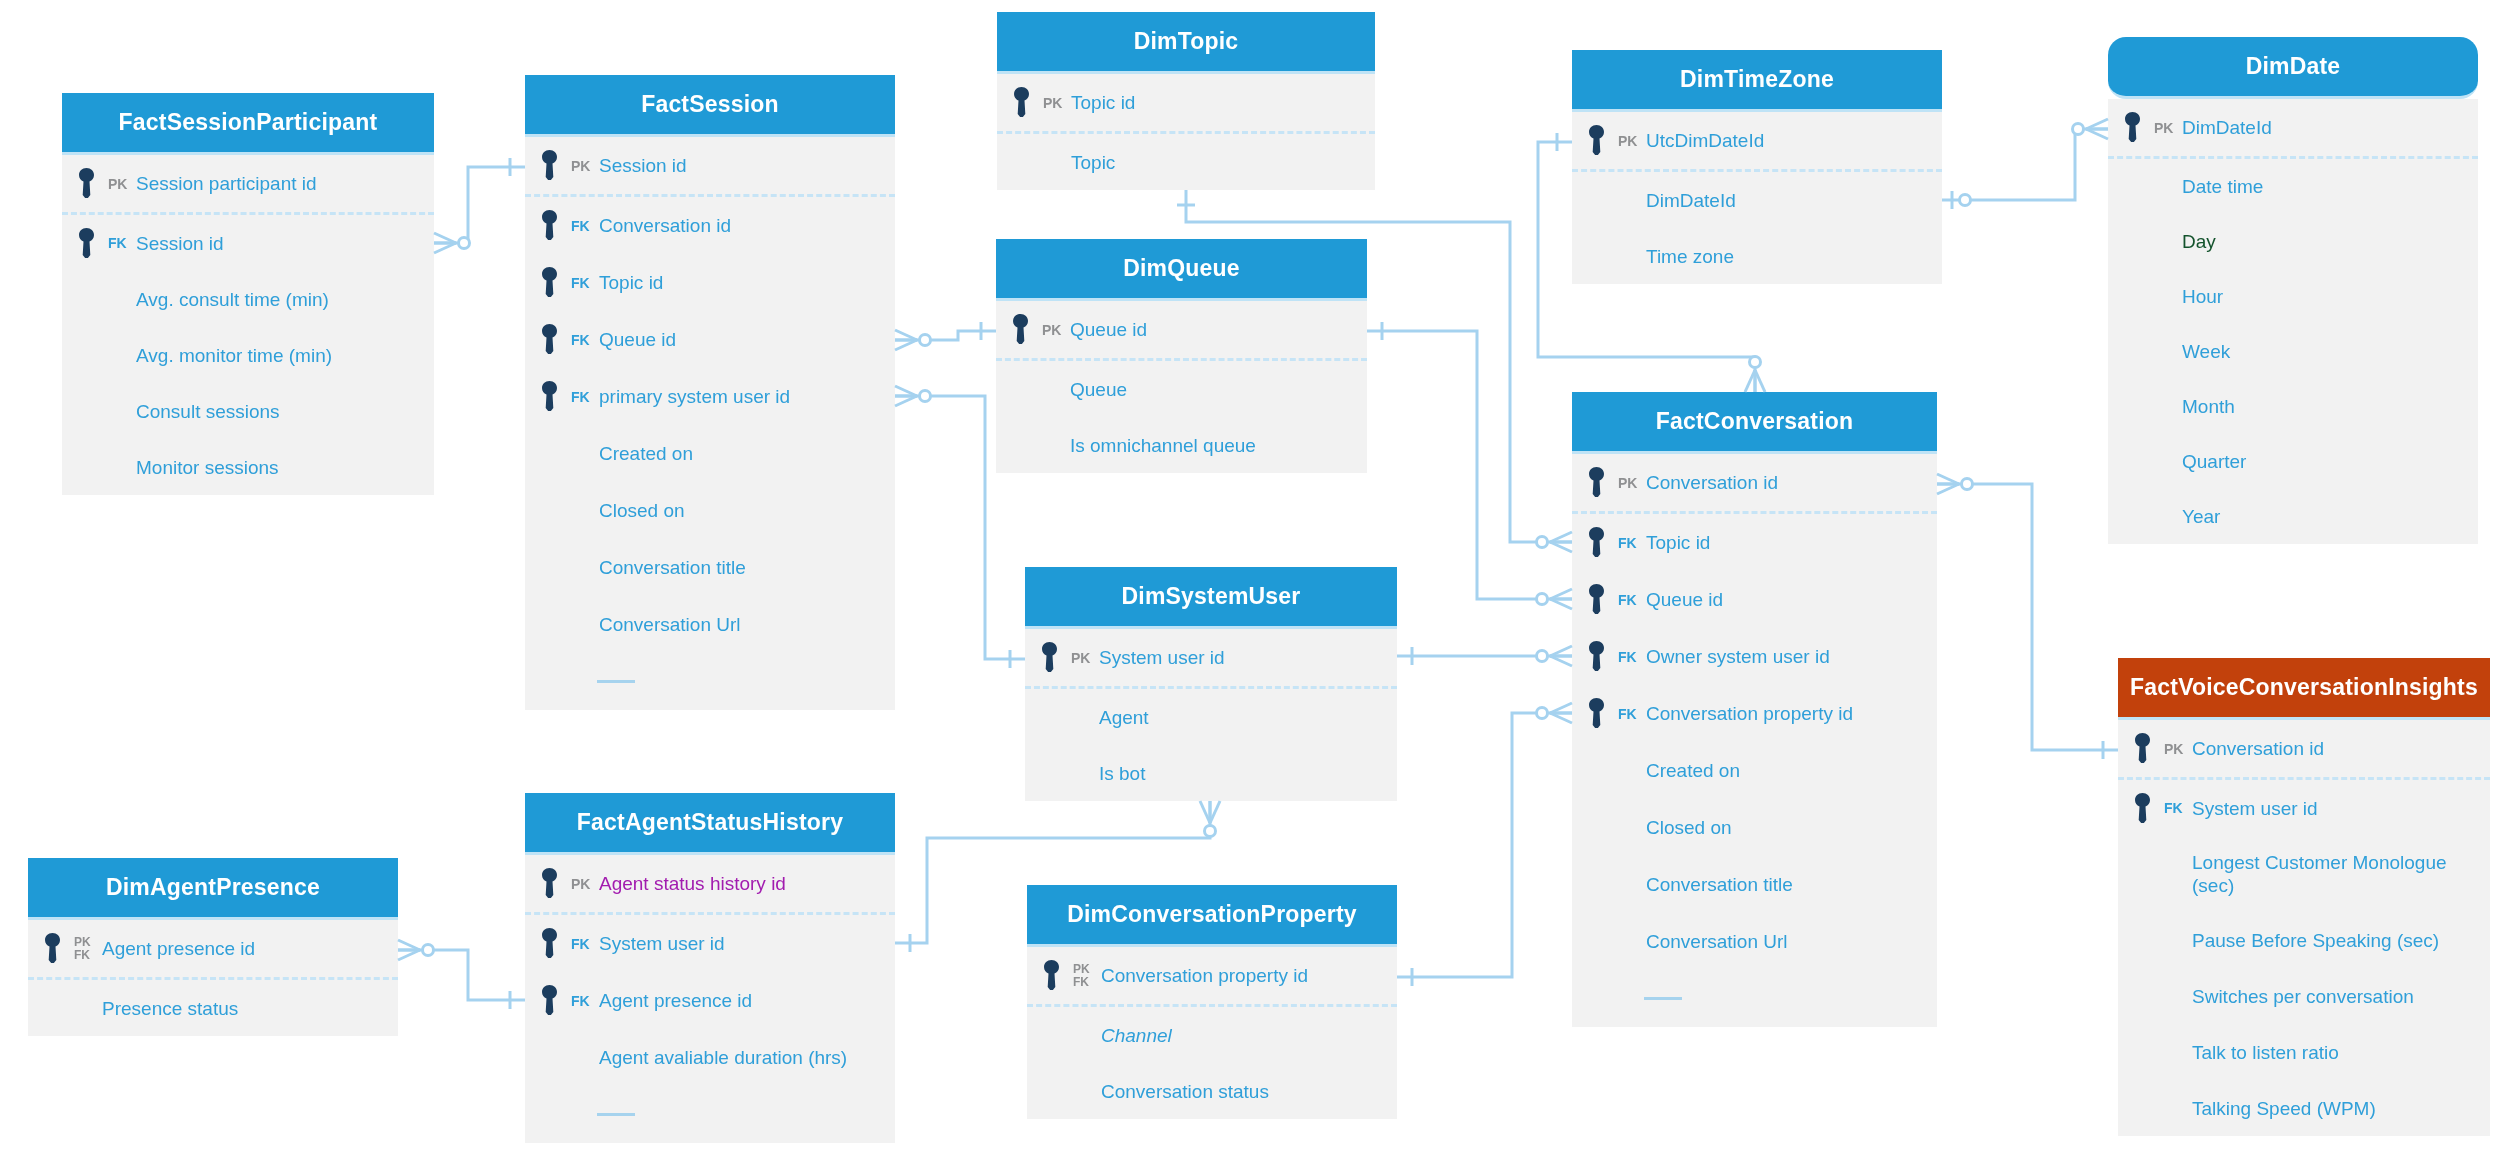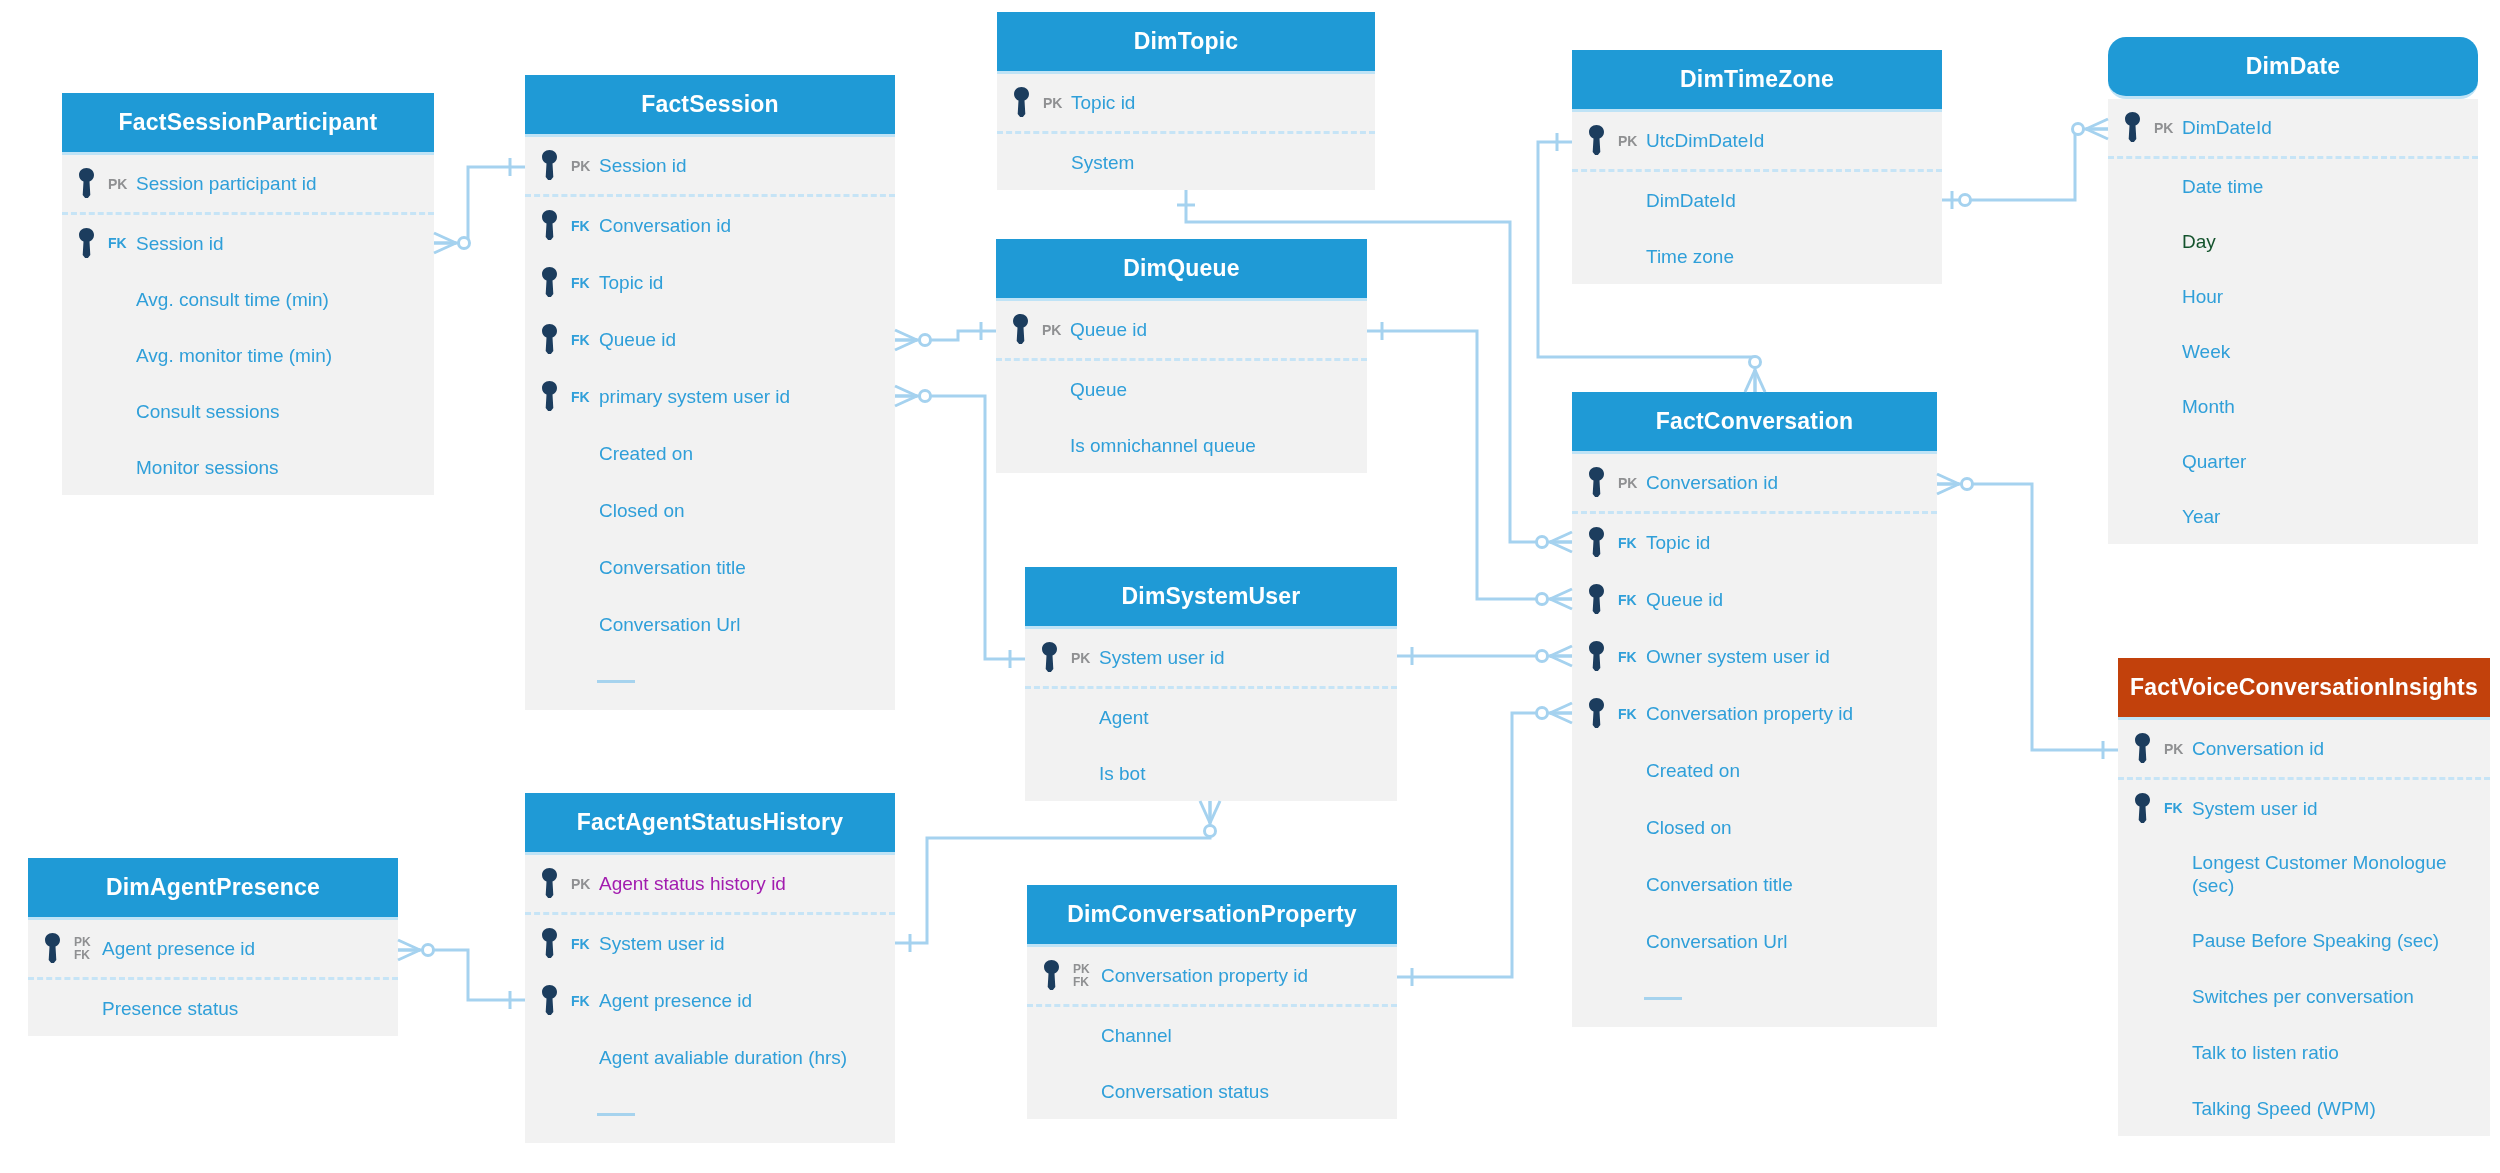--- a/index.html
+++ b/index.html
@@ -148,21 +148,21 @@
             <svg width="21" height="31" viewBox="0 0 20 31">
               <path d="M10 0 C5.6 0 2.5 3 2.5 7 C2.5 10 4.3 12.6 7 13.6 L6.2 27 L8.6 30 L11.4 30 L13.8 27 L13 13.6 C15.7 12.6 17.5 10 17.5 7 C17.5 3 14.4 0 10 0 Z" fill="#1c3d5e"></path>
             </svg>
           </div>
           <div class="cell-key" style="color: rgb(143, 144, 146);">PK</div>
           <div class="cell-name" style="color: rgb(47, 159, 217);">Topic id</div>
         </div>
         <div class="trow" style="height: 56px;">
           <div class="cell-icon"></div>
           <div class="cell-key"></div>
-          <div class="cell-name" style="color: rgb(47, 159, 217);">System</div>
+          <div class="cell-name" style="color: rgb(47, 159, 217);">Topic</div>
         </div>
       </div>
     </div>
     <div class="table" style="left: 996px; top: 239px; width: 371px;">
       <div class="thead" style="background: rgb(31, 154, 214); color: rgb(255, 255, 255);">DimQueue</div>
       <div class="tbody" style="background: rgb(242, 242, 242);">
         <div class="trow pk-row" style="height: 60px;">
           <div class="cell-icon">
             <svg width="21" height="31" viewBox="0 0 20 31">
               <path d="M10 0 C5.6 0 2.5 3 2.5 7 C2.5 10 4.3 12.6 7 13.6 L6.2 27 L8.6 30 L11.4 30 L13.8 27 L13 13.6 C15.7 12.6 17.5 10 17.5 7 C17.5 3 14.4 0 10 0 Z" fill="#1c3d5e"></path>
@@ -479,21 +479,21 @@
             </svg>
           </div>
           <div class="cell-key">
             <span class="stack">
               <span style="color:#8f9092">PK</span>
               <span style="color:#8f9092">FK</span>
             </span>
           </div>
           <div class="cell-name" style="color: rgb(47, 159, 217);">Conversation property id</div>
         </div>
-        <div class="trow" style="height: 56px;">
+        <div class="trow" style="height: 56px; font-style: italic;">
           <div class="cell-icon"></div>
           <div class="cell-key"></div>
           <div class="cell-name" style="color: rgb(47, 159, 217);">Channel</div>
         </div>
         <div class="trow" style="height: 56px;">
           <div class="cell-icon"></div>
           <div class="cell-key"></div>
           <div class="cell-name" style="color: rgb(47, 159, 217);">Conversation status</div>
         </div>
       </div>

